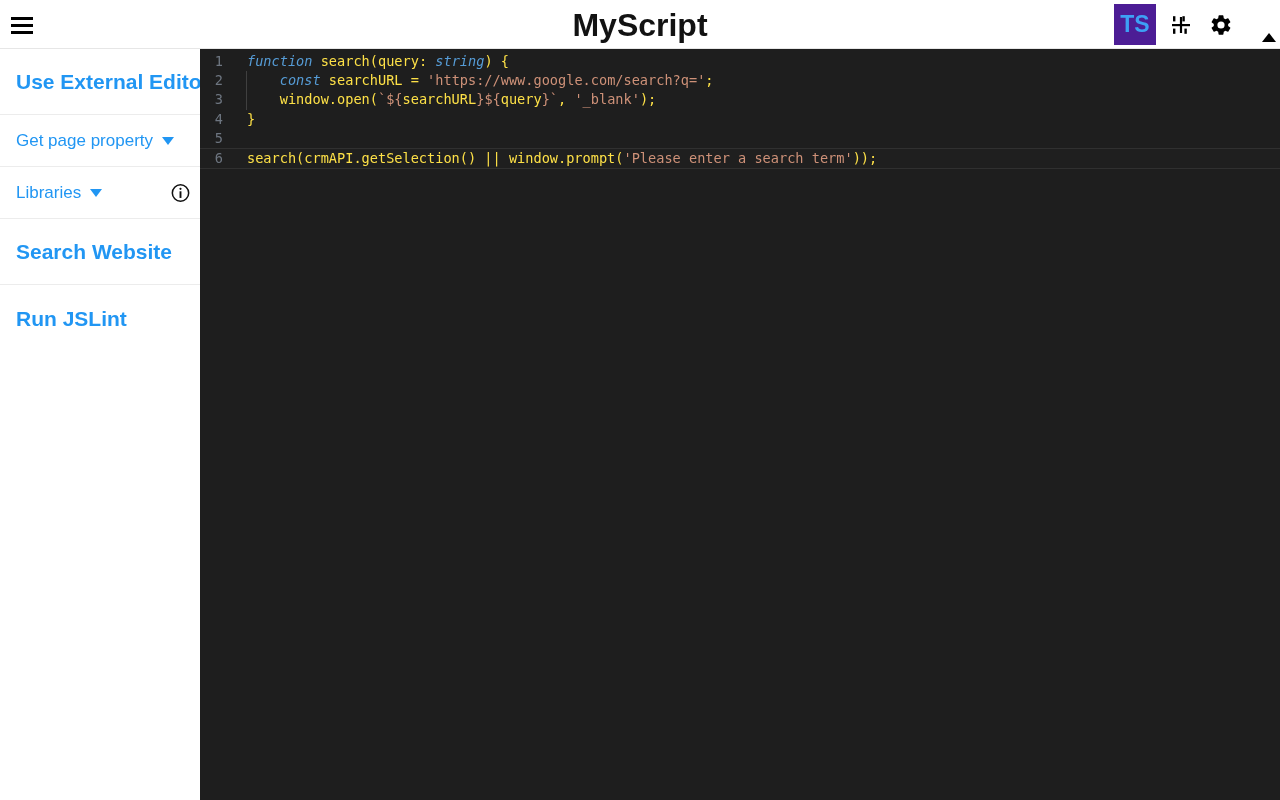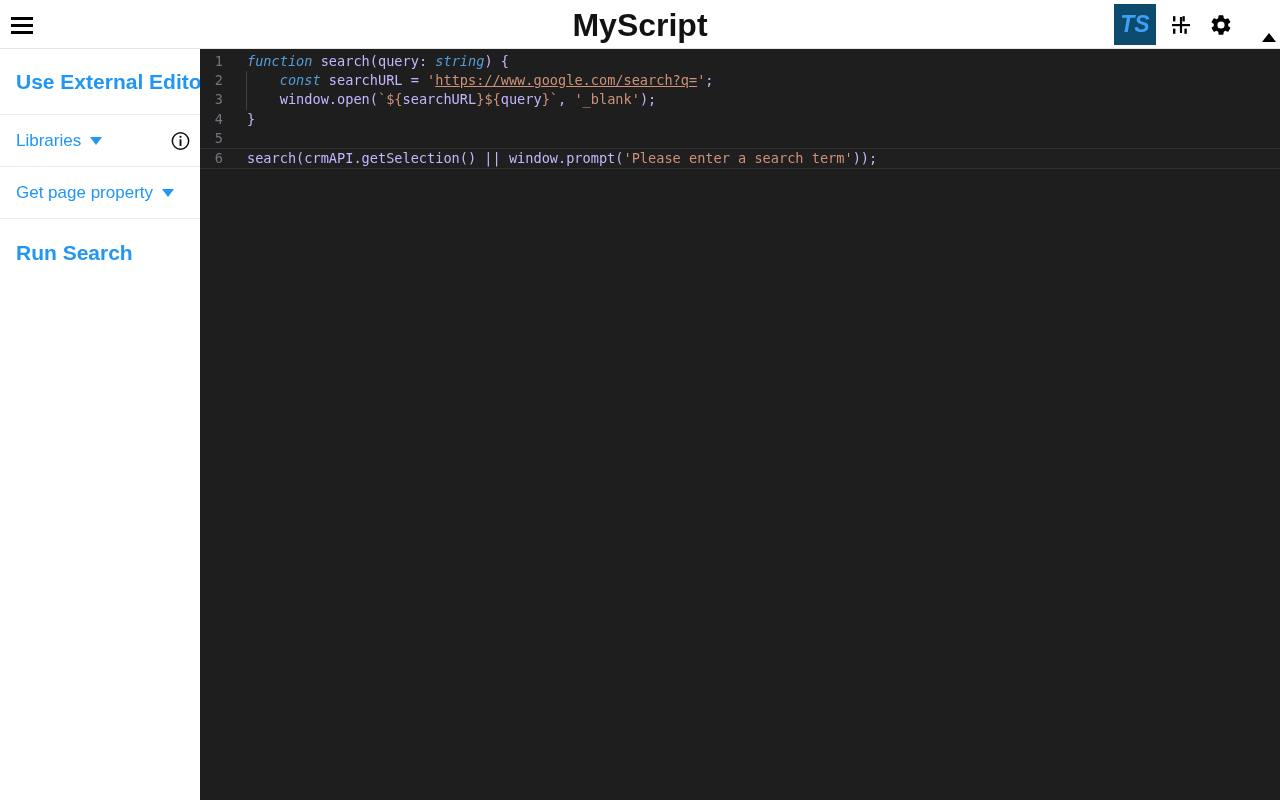--- a/index.html
+++ b/index.html
@@ -37,27 +37,26 @@
     letter-spacing: 0px;
     line-height: 38px;
   }
   .header-actions {
     position: absolute; right: 44px; top: 3px;
     height: 43px;
     display: flex; align-items: center; gap: 10px;
   }
   .lang-badge {
     width: 42px; height: 41px;
-    background: #0c4a6e;
+    background: #4c1d95;
     color: #3da0f5;
     font-size: 23px; font-weight: 700;
     display: flex; align-items: center; justify-content: center;
     cursor: pointer;
     font-family: "Liberation Sans", sans-serif;
-    font-style: italic;
   }
   .icon-btn {
     width: 30px; height: 30px;
     display: flex; align-items: center; justify-content: center;
     cursor: pointer;
   }
   .caret-up {
     position: absolute; right: 4px; top: 33px;
     width: 0; height: 0;
     border-left: 7px solid transparent;
@@ -141,23 +140,23 @@
   .indent-guide {
     position: absolute;
     left: 13px;
     top: 0;
     width: 1px;
     height: 19.2px;
     background: #404040;
   }
 
   .tok-kw      { color: #569cd6; font-style: italic; }
-  .tok-plain   { color: #c4b5fd; }
+  .tok-plain   { color: #fde047; }
   .tok-str     { color: #ce9178; }
-  .tok-link    { color: #ce9178; text-decoration: underline; }
+  .tok-link    { color: #ce9178; }
   .tok-tpl     { color: #ce9178; }
 </style>
 </head>
 <body>
 
 <div id="app">
 
   <div class="header">
     <div class="hamburger">
       <span></span>
@@ -191,34 +190,37 @@
     </div>
 
     <div class="caret-up"></div>
   </div>
 
   <div class="sidebar">
       <div class="side-item big">
         <span class="label">Use External Editor</span>
       </div>
       <div class="side-item small">
+        <span class="label">Get page property</span>
+        <span class="tri-down"></span>
+      </div>
+      <div class="side-item small">
         <span class="label">Libraries</span>
         <span class="tri-down"></span>
         <span class="info-icon"><svg width="19" height="19" viewBox="0 0 20 20">
             <circle cx="10" cy="10" r="8.6" fill="none" stroke="#111" stroke-width="1.6"></circle>
             <circle cx="10" cy="5.6" r="1.15" fill="#111"></circle>
             <rect x="9" y="8.2" width="2" height="7" fill="#111"></rect>
           </svg></span>
       </div>
-      <div class="side-item small">
-        <span class="label">Get page property</span>
-        <span class="tri-down"></span>
+      <div class="side-item big">
+        <span class="label">Search Website</span>
       </div>
       <div class="side-item big noborder">
-        <span class="label">Run Search</span>
+        <span class="label">Run JSLint</span>
       </div>
     </div>
 
   <div class="editor">
     <div class="code-area"><div class="code-line"><span class="gutter">1</span><span class="code-text"><span class="tok-kw">function</span><span class="tok-plain"> </span><span class="tok-plain">search</span><span class="tok-plain">(query: </span><span class="tok-kw">string</span><span class="tok-plain">) {</span></span></div><div class="code-line"><span class="gutter">2</span><span class="code-text"><span class="indent-guide"></span><span class="tok-plain">    </span><span class="tok-kw">const</span><span class="tok-plain"> searchURL = </span><span class="tok-str">'</span><span class="tok-link">https://www.google.com/search?q=</span><span class="tok-str">'</span><span class="tok-plain">;</span></span></div><div class="code-line"><span class="gutter">3</span><span class="code-text"><span class="indent-guide"></span><span class="tok-plain">    window.open(</span><span class="tok-tpl">`</span><span class="tok-tpl">${</span><span class="tok-plain">searchURL</span><span class="tok-tpl">}</span><span class="tok-tpl">${</span><span class="tok-plain">query</span><span class="tok-tpl">}</span><span class="tok-tpl">`</span><span class="tok-plain">, </span><span class="tok-str">'_blank'</span><span class="tok-plain">);</span></span></div><div class="code-line"><span class="gutter">4</span><span class="code-text"><span class="tok-plain">}</span></span></div><div class="code-line"><span class="gutter">5</span><span class="code-text"><span class="tok-plain"></span></span></div><div class="code-line active"><span class="gutter">6</span><span class="code-text"><span class="tok-plain">search(crmAPI.getSelection() || window.prompt(</span><span class="tok-str">'Please enter a search term'</span><span class="tok-plain">));</span></span></div></div>
   </div>
 
 </div>
 
 </body></html>

